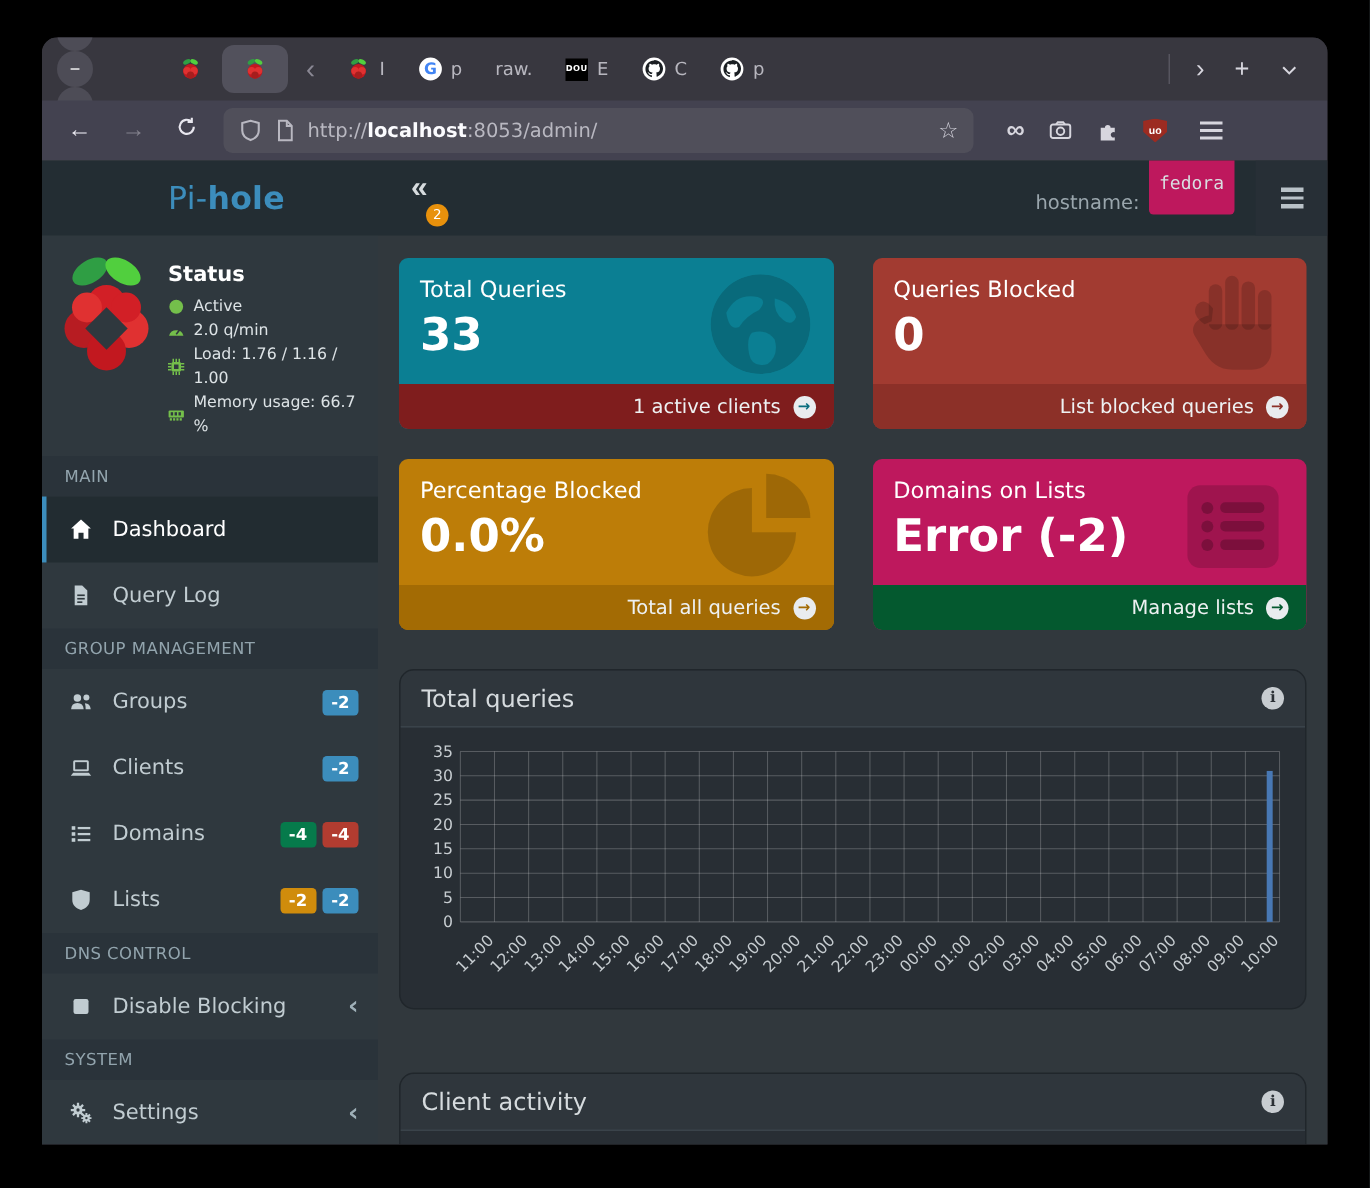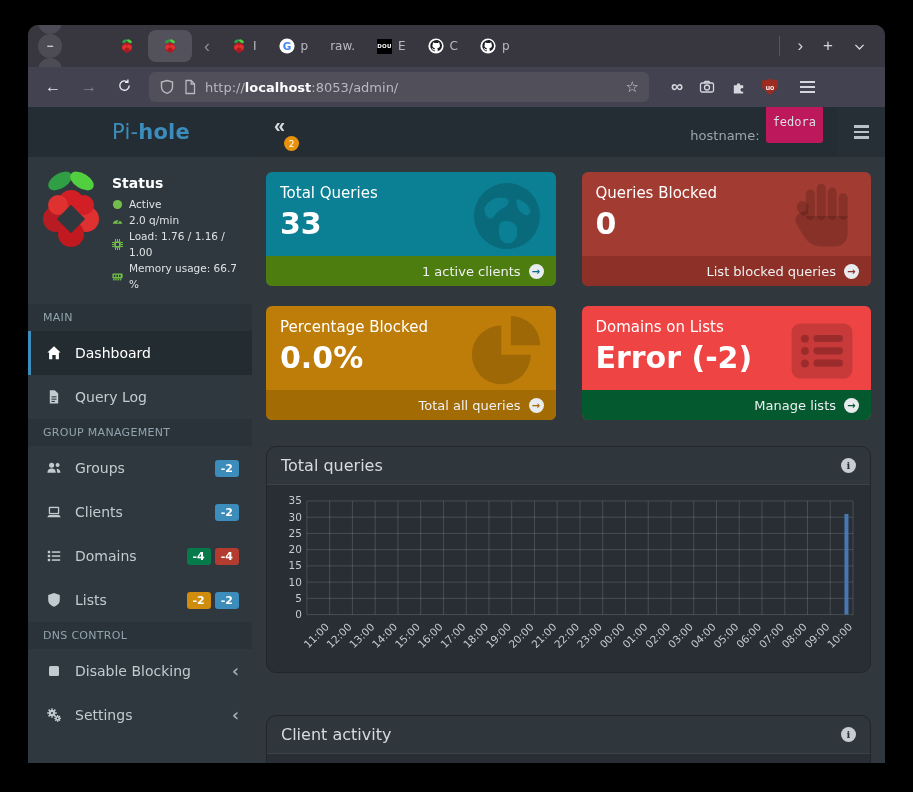--- a/index.html
+++ b/index.html
@@ -421,20 +421,21 @@
                 <span class="s-ico">
                   <svg width="16" height="16" viewBox="0 0 16 16">
                     <rect x="3" y="3" width="10" height="10" rx="1.5" fill="currentColor"></rect>
                   </svg>
                 </span>
                 <span class="s-label">Disable Blocking</span>
                 <span class="s-right">
                   <span class="chev">‹</span>
                 </span>
               </a>
+              <div class="nav-header">SYSTEM</div>
               <a class="side-item">
                 <span class="s-ico">
                   <svg width="16" height="16" viewBox="0 0 16 16">
                     <g fill="currentColor">
                       <circle cx="6" cy="6" r="3"></circle>
                       <g stroke="currentColor" stroke-width="1.5">
                         <line x1="6" y1="1.2" x2="6" y2="10.8"></line>
                         <line x1="1.2" y1="6" x2="10.8" y2="6"></line>
                         <line x1="2.6" y1="2.6" x2="9.4" y2="9.4"></line>
                         <line x1="9.4" y1="2.6" x2="2.6" y2="9.4"></line>
@@ -470,21 +471,21 @@
                     <defs>
                       <mask id="gm0">
                         <circle cx="40" cy="38" r="35" fill="#fff"></circle>
                         <path d="M16 30 q7-14 22-11 q7 2 1 9 q-9 4-14 12 q-7 3-9-10z" fill="#000"></path>
                         <path d="M50 20 q12 3 15 13 q-3 7-9 2 q-7-5-6-15z" fill="#000"></path>
                         <path d="M34 44 q11-3 16 5 q3 11-5 17 q-11 3-13-7 q-2-11 2-15z" fill="#000"></path>
                       </mask>
                     </defs>
                     <circle cx="40" cy="38" r="35" fill="rgba(0,0,0,0.16)" mask="url(#gm0)"></circle>
                   </svg></div>
-                <a class="card-footer" style="background:#4d7c0f">
+                <a class="card-footer" style="background:#7f1d1d">
                   <span>1 active clients</span>
                   <span class="arr" style="color:#0a6d7f">→</span>
                 </a>
               </div>
               <div class="card" style="background:#a23b31">
                 <div class="card-title">Queries Blocked</div>
                 <div class="card-value">0</div>
                 <div class="card-wm"><svg width="78" height="76" viewBox="0 0 80 80" fill="rgba(0,0,0,0.16)">
                     <rect x="23" y="10" width="9.5" height="32" rx="4.7"></rect>
                     <rect x="34.5" y="4" width="9.5" height="38" rx="4.7"></rect>
@@ -503,21 +504,21 @@
                 <div class="card-value">0.0%</div>
                 <div class="card-wm"><svg width="78" height="76" viewBox="0 0 80 80" fill="rgba(0,0,0,0.16)">
                     <path d="M34 12 A31 31 0 1 0 65 43 L34 43 Z"></path>
                     <path d="M44 2 L44 33 L75 33 A31 31 0 0 0 44 2 Z"></path>
                   </svg></div>
                 <a class="card-footer" style="background:#a36b04">
                   <span>Total all queries</span>
                   <span class="arr" style="color:#a36b04">→</span>
                 </a>
               </div>
-              <div class="card" style="background:#ef4444">
+              <div class="card" style="background:#be185d">
                 <div class="card-title">Domains on Lists</div>
                 <div class="card-value">Error (-2)</div>
                 <div class="card-wm"><svg width="78" height="76" viewBox="0 0 80 80">
                     <rect x="8" y="10" width="64" height="58" rx="9" fill="rgba(0,0,0,0.16)"></rect>
                     <g fill="rgba(0,0,0,0.22)">
                       <circle cx="22" cy="26" r="4.2"></circle>
                       <circle cx="22" cy="39" r="4.2"></circle>
                       <circle cx="22" cy="52" r="4.2"></circle>
                       <rect x="31" y="22" width="31" height="7.5" rx="3.5"></rect>
                       <rect x="31" y="35" width="31" height="7.5" rx="3.5"></rect>

